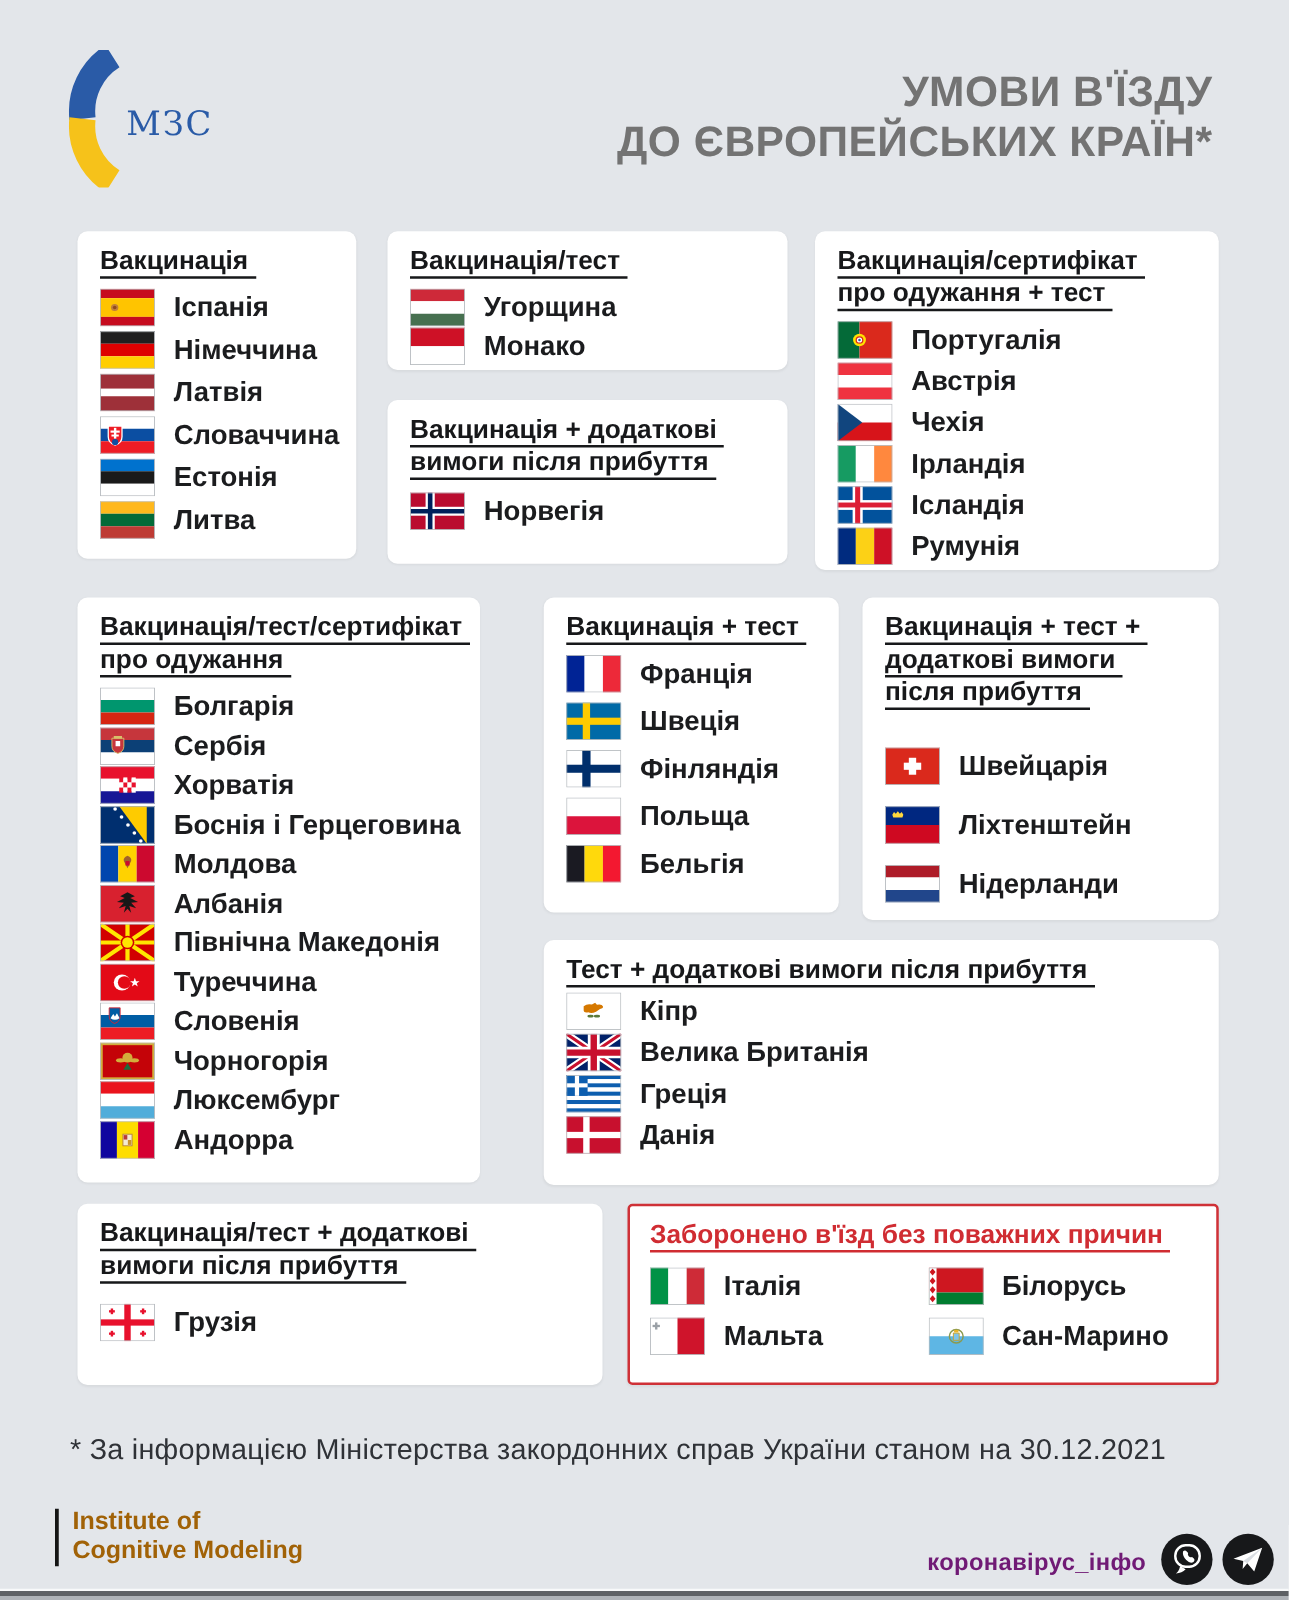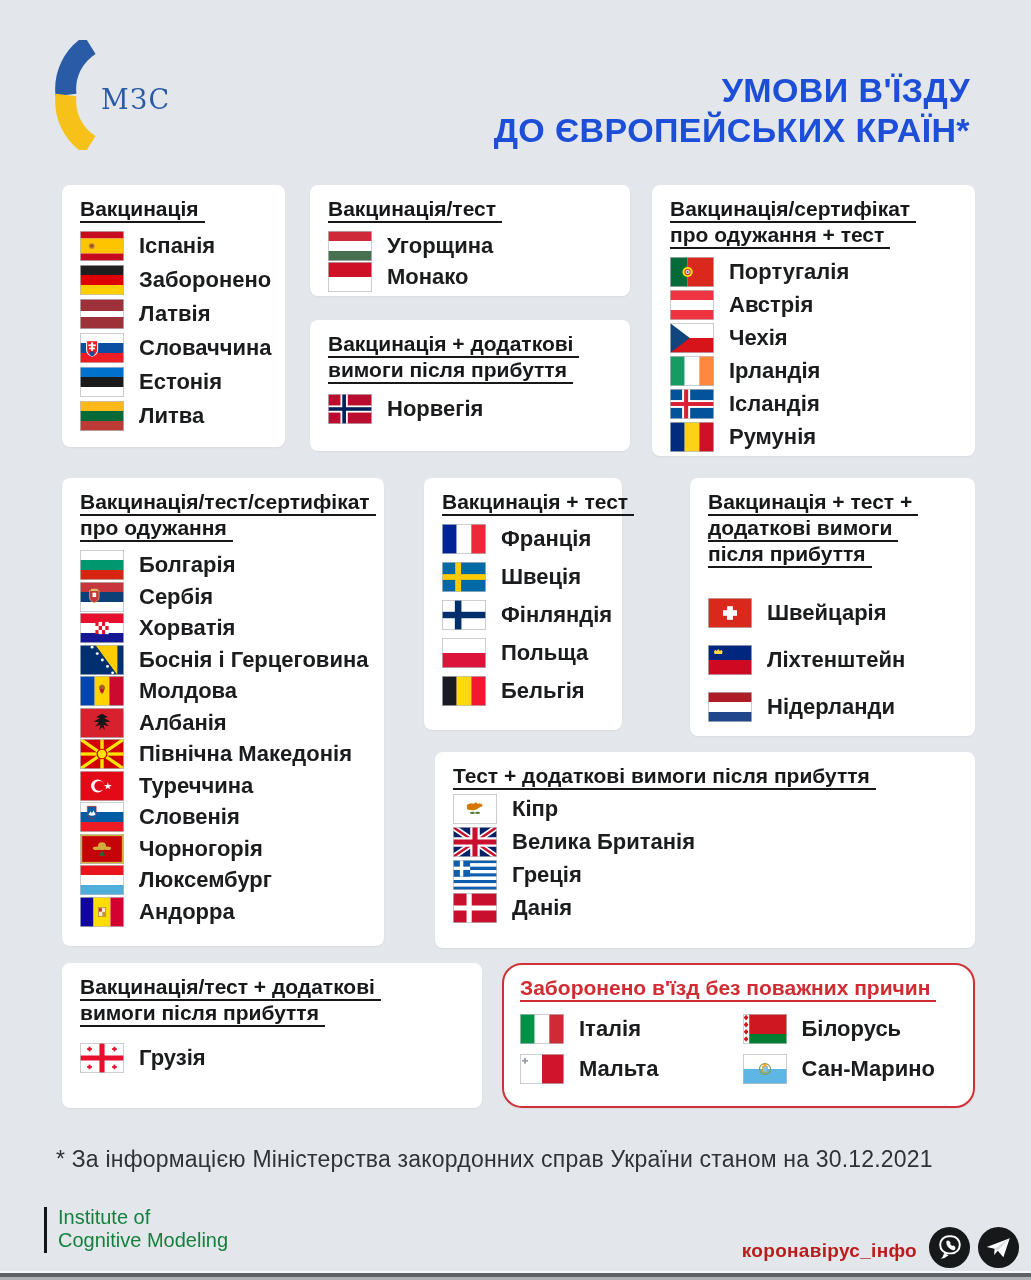--- a/index.html
+++ b/index.html
@@ -3,22 +3,22 @@
 <meta charset="utf-8">
 <style>
   html,body{margin:0;padding:0}
   body{font-family:"Liberation Sans","DejaVu Sans",sans-serif;}
   .canvas{position:relative;width:1031px;height:1280px;background:#e3e6ea;overflow:hidden}
 
   
   .logo-arc{position:absolute;left:55px;top:40px;width:42px;height:110px}
   .logo-text{position:absolute;left:101px;top:84px;font-family:"DejaVu Serif",serif;font-weight:400;
              font-size:27px;letter-spacing:1.5px;color:#2a5ba7}
-  .title{position:absolute;right:61px;top:70px;text-align:right;font-size:34px;line-height:40px;
-         font-weight:800;color:#1d4ed8;letter-spacing:.4px}
+  .title{position:absolute;right:61px;top:54px;text-align:right;font-size:34px;line-height:40px;
+         font-weight:800;color:#737373;letter-spacing:.4px}
 
   
   .card{position:absolute;background:#ffffff;border-radius:8px;padding:14px 18px;box-sizing:border-box;
         box-shadow:0 1px 2px rgba(0,0,0,.05)}
   .hline{width:max-content;font-size:21px;line-height:20px;font-weight:700;color:#17181a;
          padding:0 6px 2px 0;border-bottom:2.2px solid #17181a;margin-bottom:2px;white-space:nowrap}
   .rows{margin-top:8px;display:flex;flex-direction:column;gap:4px}
   .row{display:flex;align-items:center;gap:15px;height:30px}
   .flag{width:44px;height:30px;flex:0 0 auto}
   .flag svg{display:block;width:44px;height:30px}
@@ -26,37 +26,37 @@
 
   [data-card="vaccination"]{left:62px;top:185px;width:223px;height:262px}
   [data-card="vac-test"]{left:310px;top:185px;width:320px;height:111px}
   [data-card="vac-test"] .rows{gap:1px;margin-top:8px}
   [data-card="vac-cert-test"]{left:652px;top:185px;width:323px;height:271px}
   [data-card="vac-cert-test"] .rows{gap:3px}
   [data-card="vac-extra"]{left:310px;top:320px;width:320px;height:131px}
   [data-card="vac-extra"] .rows{margin-top:10px}
   [data-card="vac-test-cert"]{left:62px;top:478px;width:322px;height:468px}
   [data-card="vac-test-cert"] .rows{gap:1.5px}
-  [data-card="vac-plus-test"]{left:424px;top:478px;width:198px;height:252px}
+  [data-card="vac-plus-test"]{left:435px;top:478px;width:236px;height:252px}
   [data-card="vac-plus-test"] .rows{gap:8px}
   [data-card="vac-test-extra"]{left:690px;top:478px;width:285px;height:258px}
   [data-card="vac-test-extra"] .rows{margin-top:30px;gap:17px}
   [data-card="test-extra"]{left:435px;top:752px;width:540px;height:196px}
   [data-card="test-extra"] .rows{margin-top:4px;gap:3px}
   [data-card="vactest-extra"]{left:62px;top:963px;width:420px;height:145px}
   [data-card="vactest-extra"] .rows{margin-top:16px}
-  [data-card="banned"]{left:502px;top:963px;width:473px;height:145px;border:2.5px solid #cf3137;border-radius:20px;padding:13px 16px}
+  [data-card="banned"]{left:502px;top:963px;width:473px;height:145px;border:2.5px solid #cf3137;border-radius:4px;padding:13px 16px}
   [data-card="banned"] .hline{color:#d02c32;border-bottom-color:#d02c32}
   [data-card="banned"] .rows{margin-top:12px;display:grid;grid-template-columns:1fr 1fr;column-gap:8px;row-gap:10px}
 
   
   .footnote{position:absolute;left:56px;top:1146px;font-size:23px;color:#2f3237;letter-spacing:.2px}
   .publisher-bar{position:absolute;left:44px;top:1207px;width:3px;height:46px;background:#151515}
-  .publisher{position:absolute;left:58px;top:1206px;font-size:20px;line-height:23px;font-weight:400;color:#15803d}
-  .channel{position:absolute;right:114px;top:1240px;font-size:19px;font-weight:700;color:#b91c1c;letter-spacing:.3px}
+  .publisher{position:absolute;left:58px;top:1206px;font-size:20px;line-height:23px;font-weight:700;color:#a16207}
+  .channel{position:absolute;right:114px;top:1240px;font-size:19px;font-weight:700;color:#701a75;letter-spacing:.3px}
   .soc{position:absolute;top:1226px;width:43px;height:43px}
   .soc svg{display:block;width:43px;height:43px}
   .soc.viber{left:928px}.soc.telegram{left:977px}
   .bottom-edge{position:absolute;left:0;right:0;bottom:0;height:9px;
     background:linear-gradient(#f8f9fa 0 2px,#5e6165 2px 6px,#aeb2b7 6px 9px)}
 </style>
 </head>
 <body>
 
 <div class="canvas">
@@ -92,21 +92,21 @@
         </div>
         <div class="row">
           <span class="flag">
             <svg viewBox="0 0 60 42" preserveAspectRatio="none">
               <rect x="0" y="0.00" width="60" height="14.00" fill="#1f1f1f"></rect>
               <rect x="0" y="14.00" width="60" height="14.00" fill="#dd0000"></rect>
               <rect x="0" y="28.00" width="60" height="14.00" fill="#ffce00"></rect>
               <rect x="0.5" y="0.5" width="59" height="41" fill="none" stroke="#b9bdc1" stroke-width="1"></rect>
             </svg>
           </span>
-          <span class="cname">Заборонено</span>
+          <span class="cname">Німеччина</span>
         </div>
         <div class="row">
           <span class="flag">
             <svg viewBox="0 0 60 42" preserveAspectRatio="none">
               <rect x="0" y="0.00" width="60" height="16.80" fill="#9e3039"></rect>
               <rect x="0" y="16.80" width="60" height="8.40" fill="#ffffff"></rect>
               <rect x="0" y="25.20" width="60" height="16.80" fill="#9e3039"></rect>
               <rect x="0.5" y="0.5" width="59" height="41" fill="none" stroke="#b9bdc1" stroke-width="1"></rect>
             </svg>
           </span>

